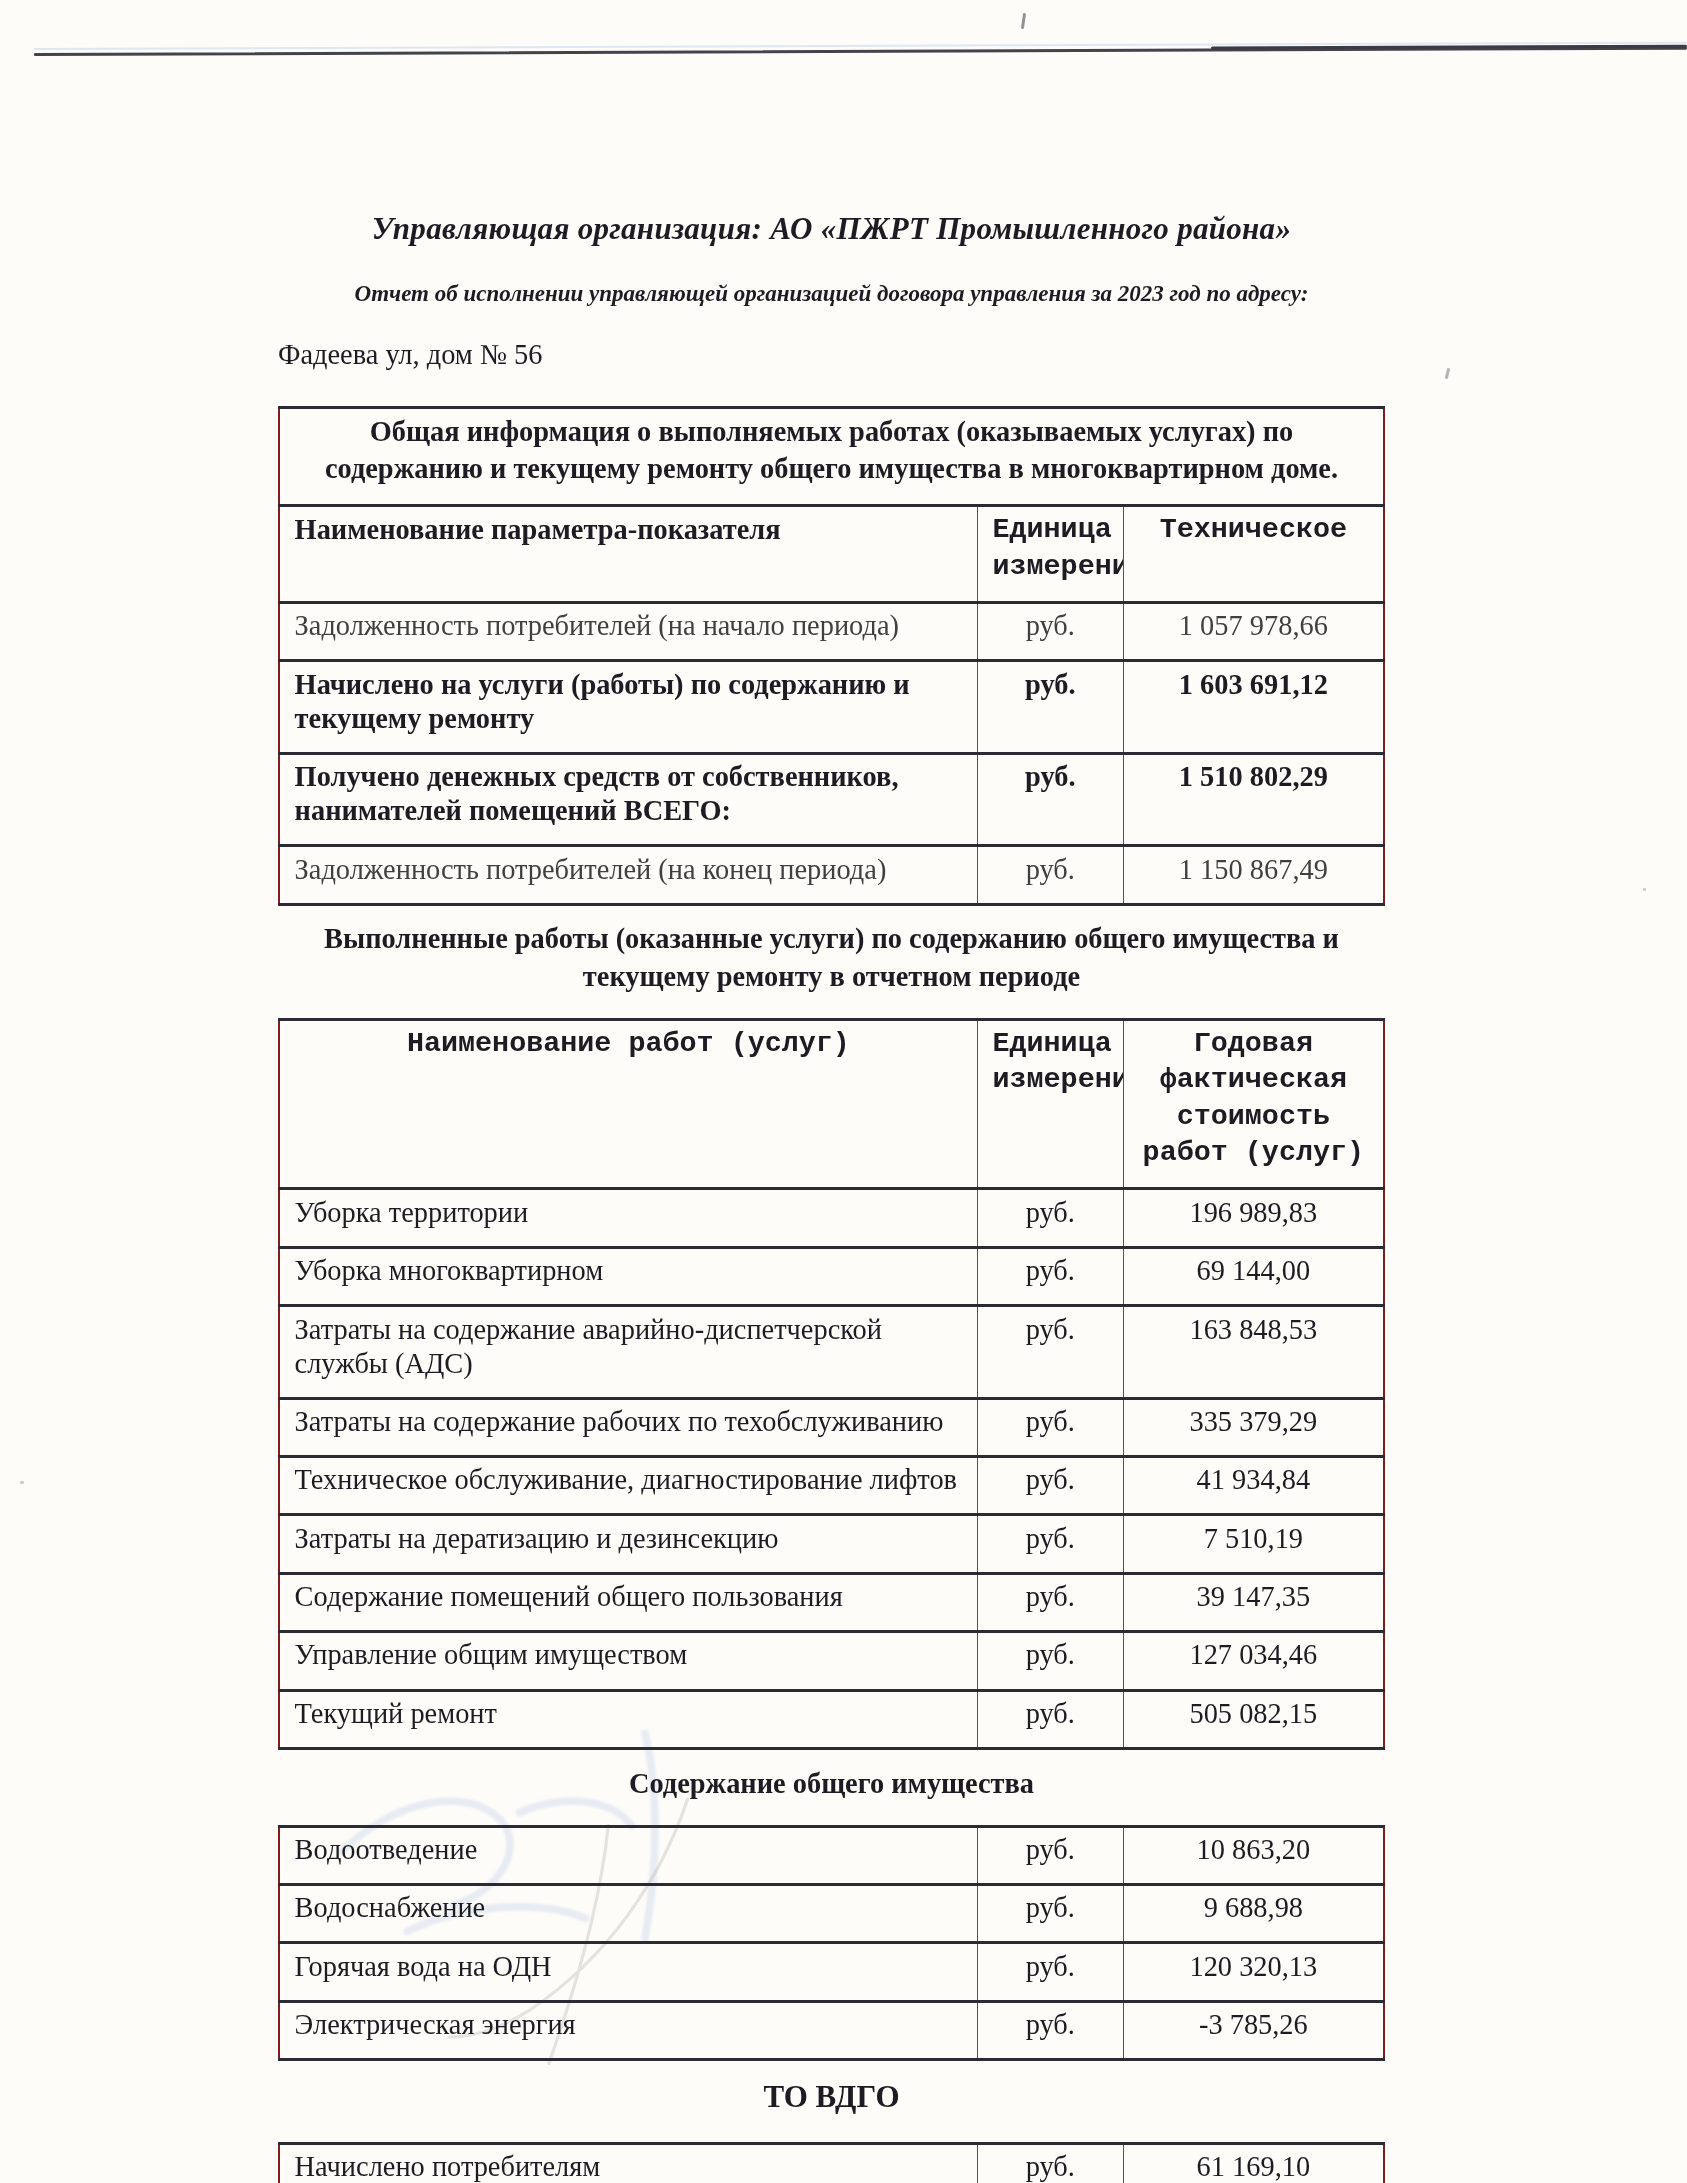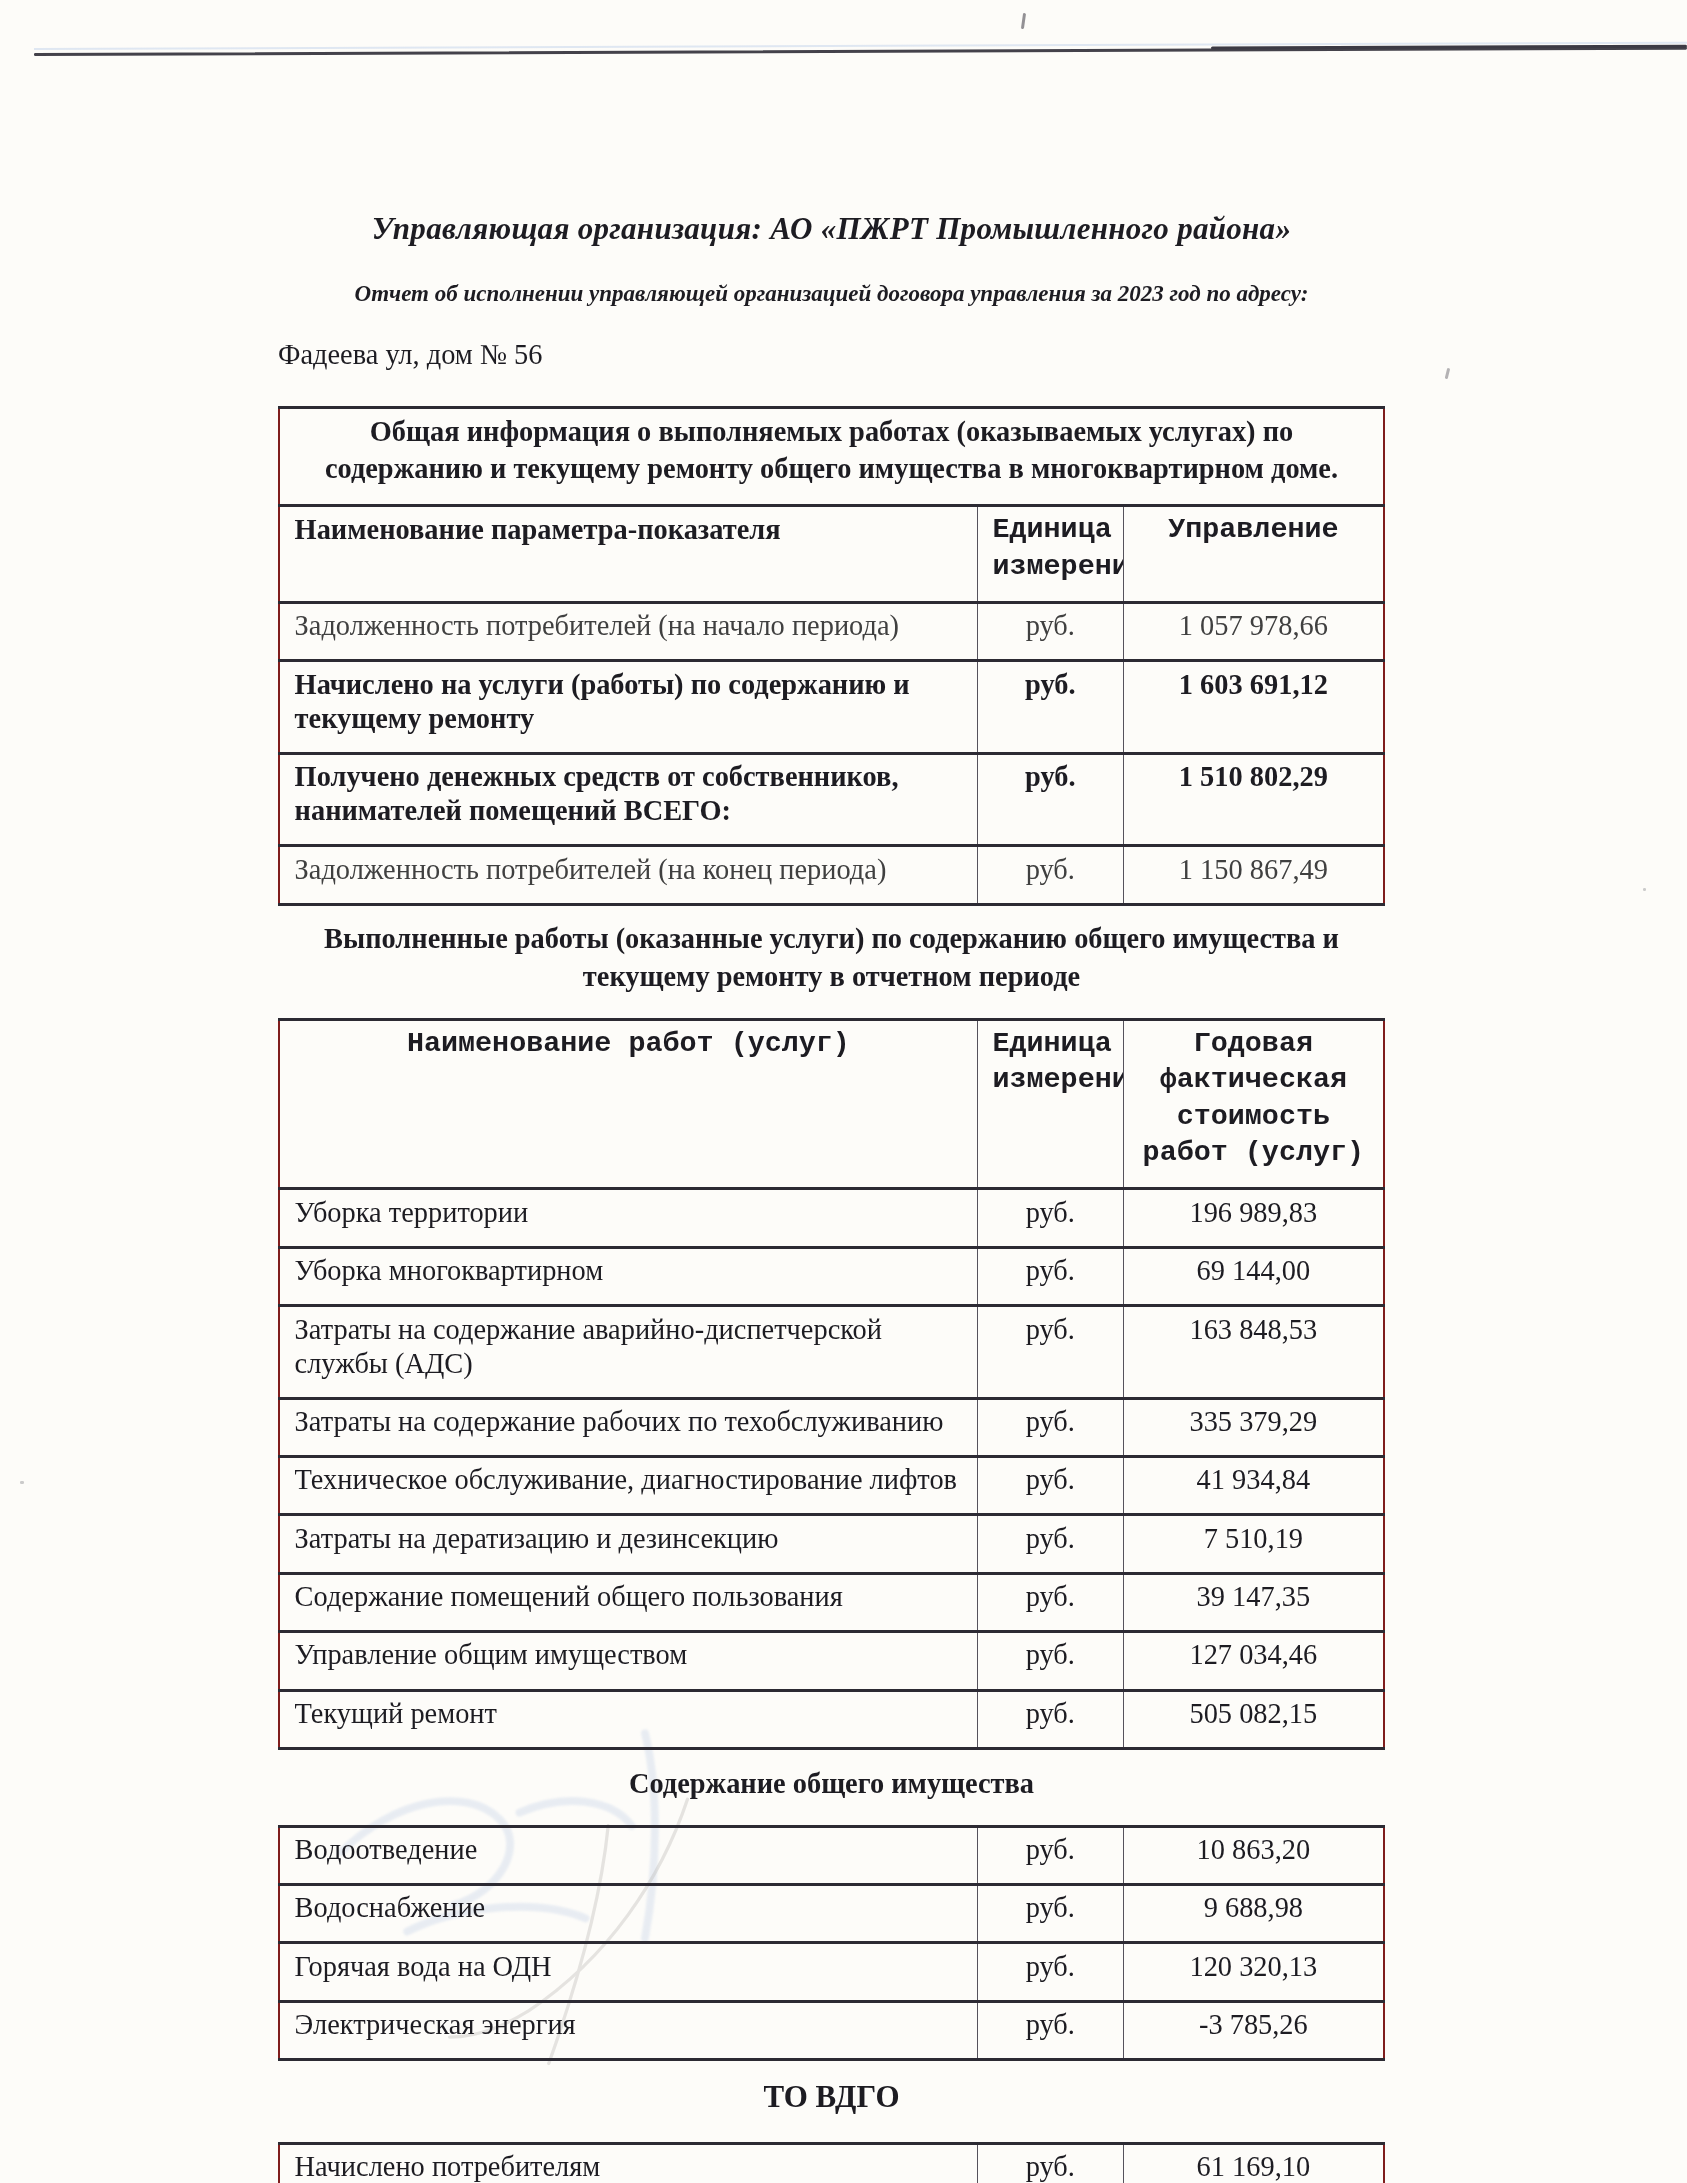--- a/index.html
+++ b/index.html
@@ -125,21 +125,21 @@
           <col class="c-unit">
           <col class="c-val">
         </colgroup>
       <tbody>
         <tr>
           <td class="caption-cell" colspan="3">Общая информация о выполняемых работах (оказываемых услугах) по содержанию и текущему ремонту общего имущества в многоквартирном доме.</td>
         </tr>
         <tr>
           <th class="hdr">Наименование параметра-показателя</th>
           <th class="hdr center">Единица измерения</th>
-          <th class="hdr center">Управление</th>
+          <th class="hdr center">Техническое</th>
         </tr>
         <tr class="row-light">
           <td>Задолженность потребителей (на начало периода)</td>
           <td class="unit">руб.</td>
           <td class="val">1 057 978,66</td>
         </tr>
         <tr class="row-bold">
           <td>Начислено на услуги (работы) по содержанию и текущему ремонту</td>
           <td class="unit">руб.</td>
           <td class="val">1 603 691,12</td>

